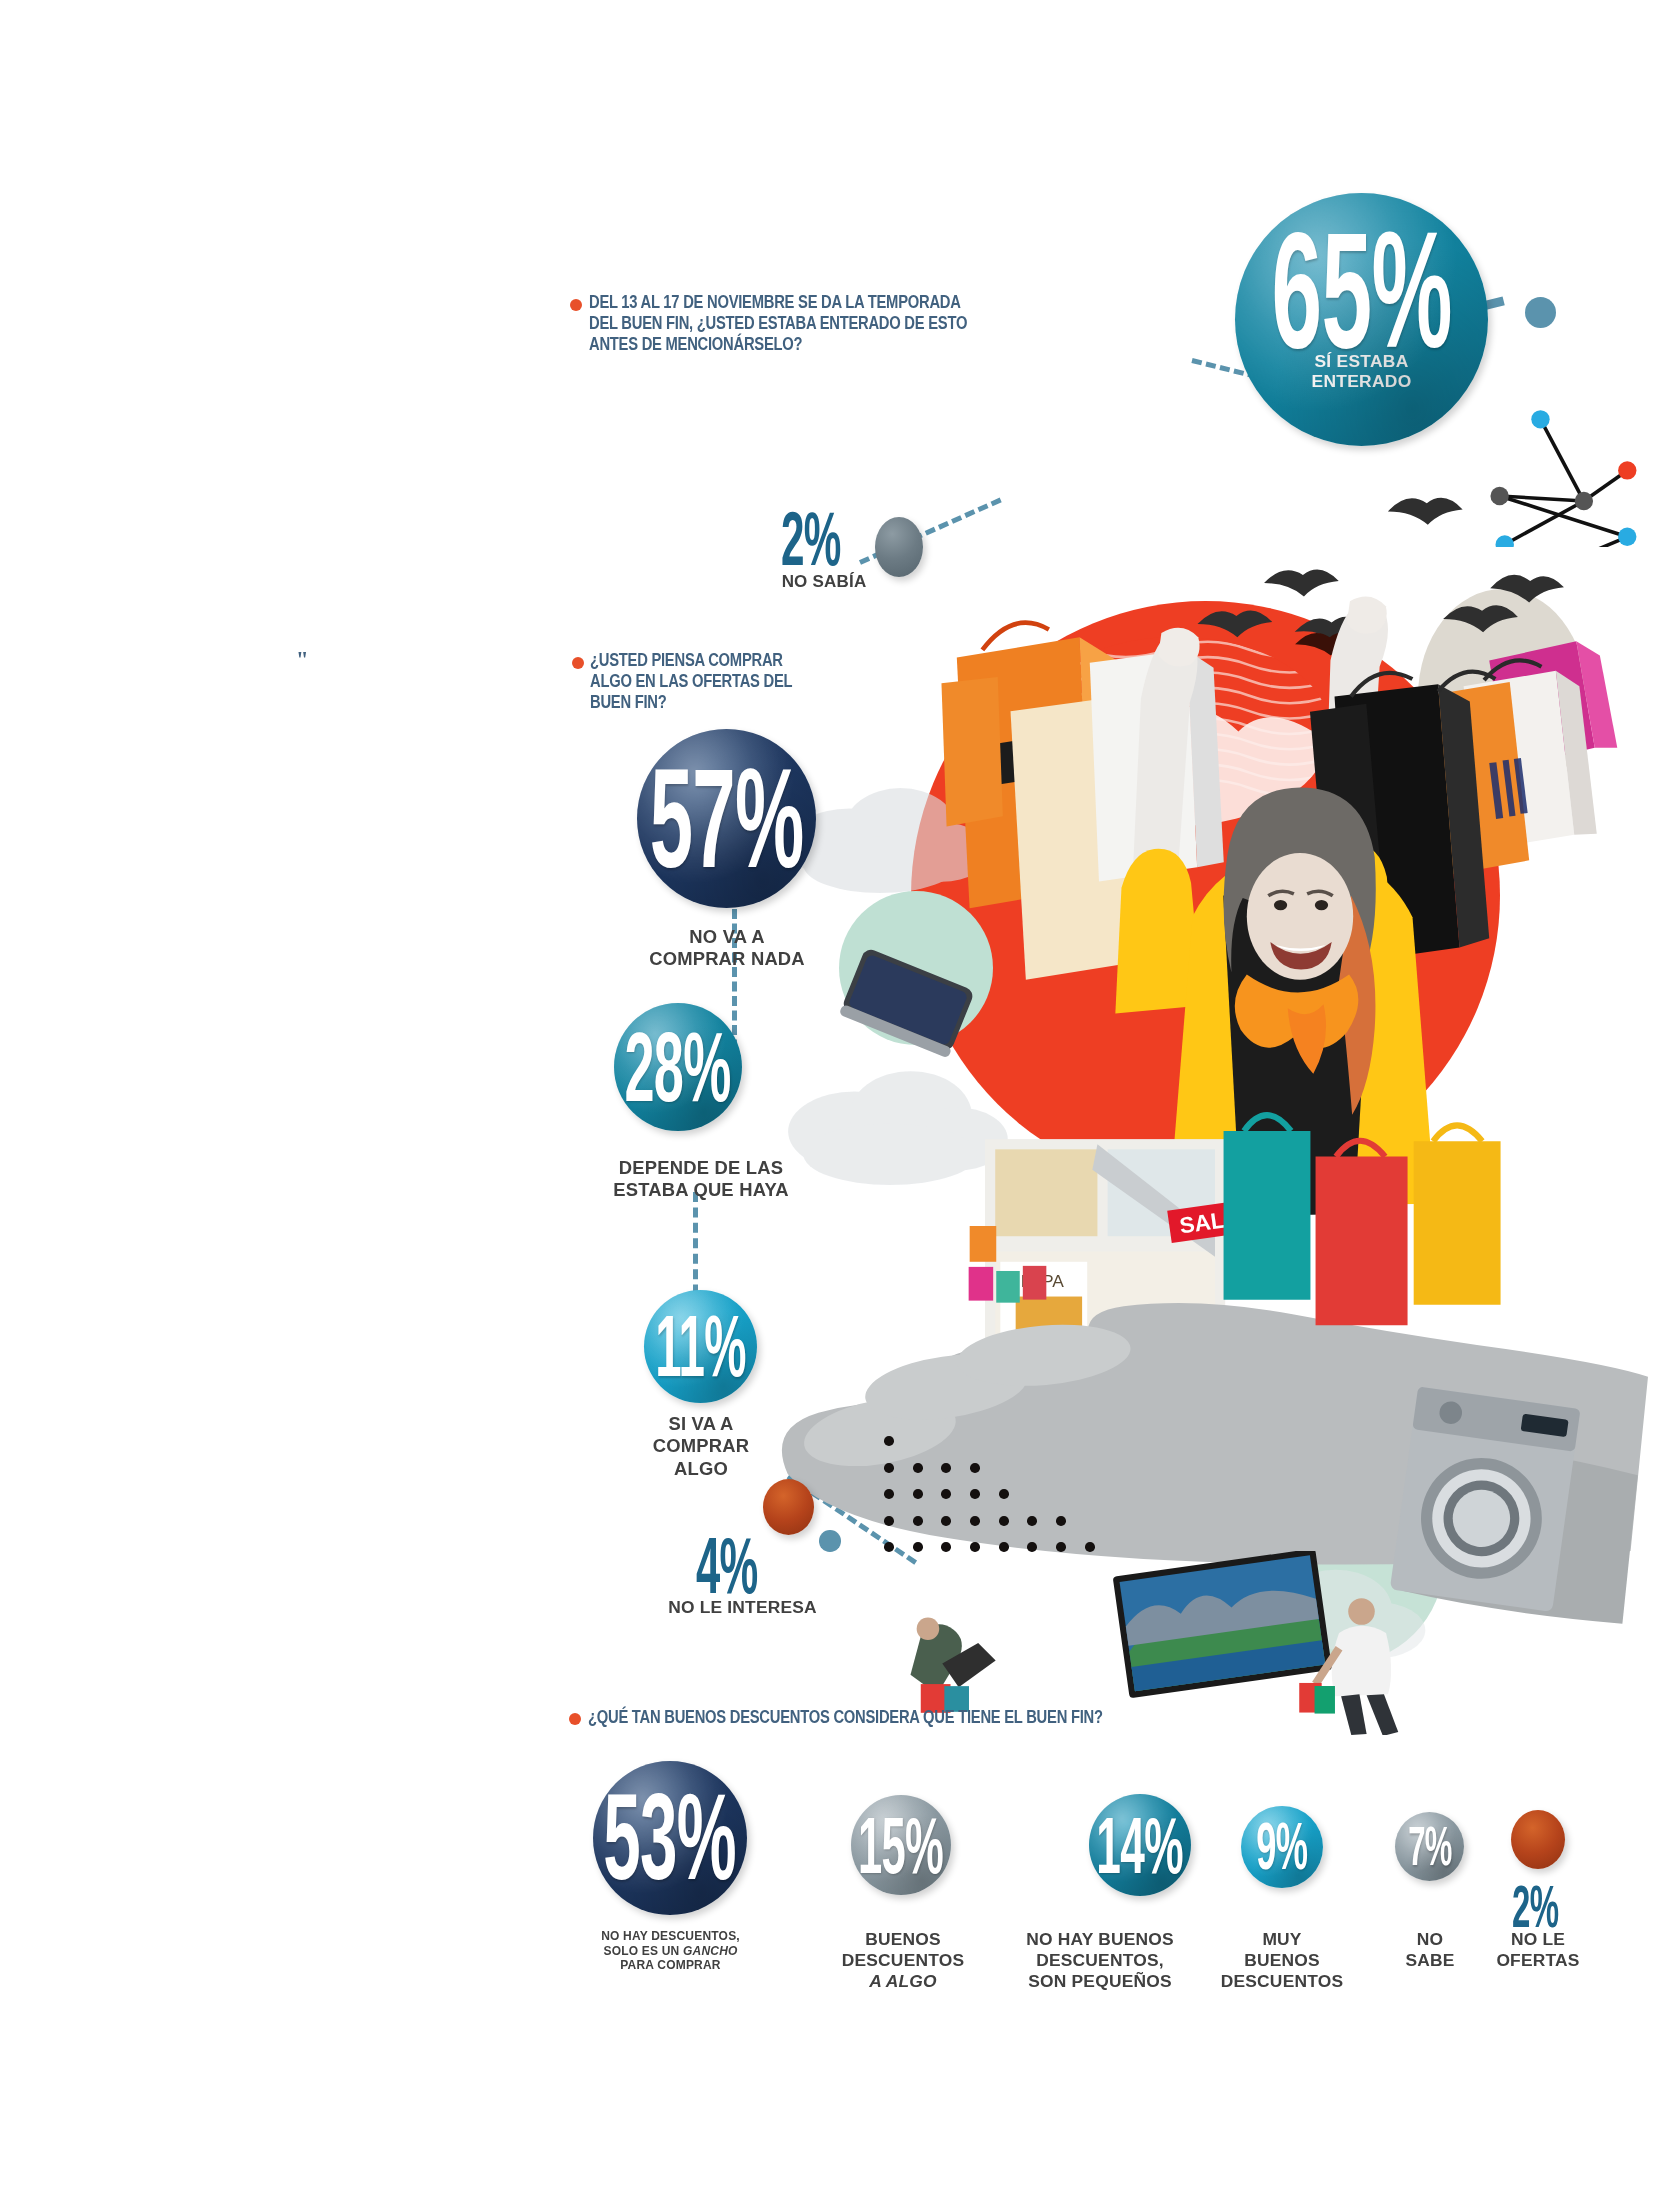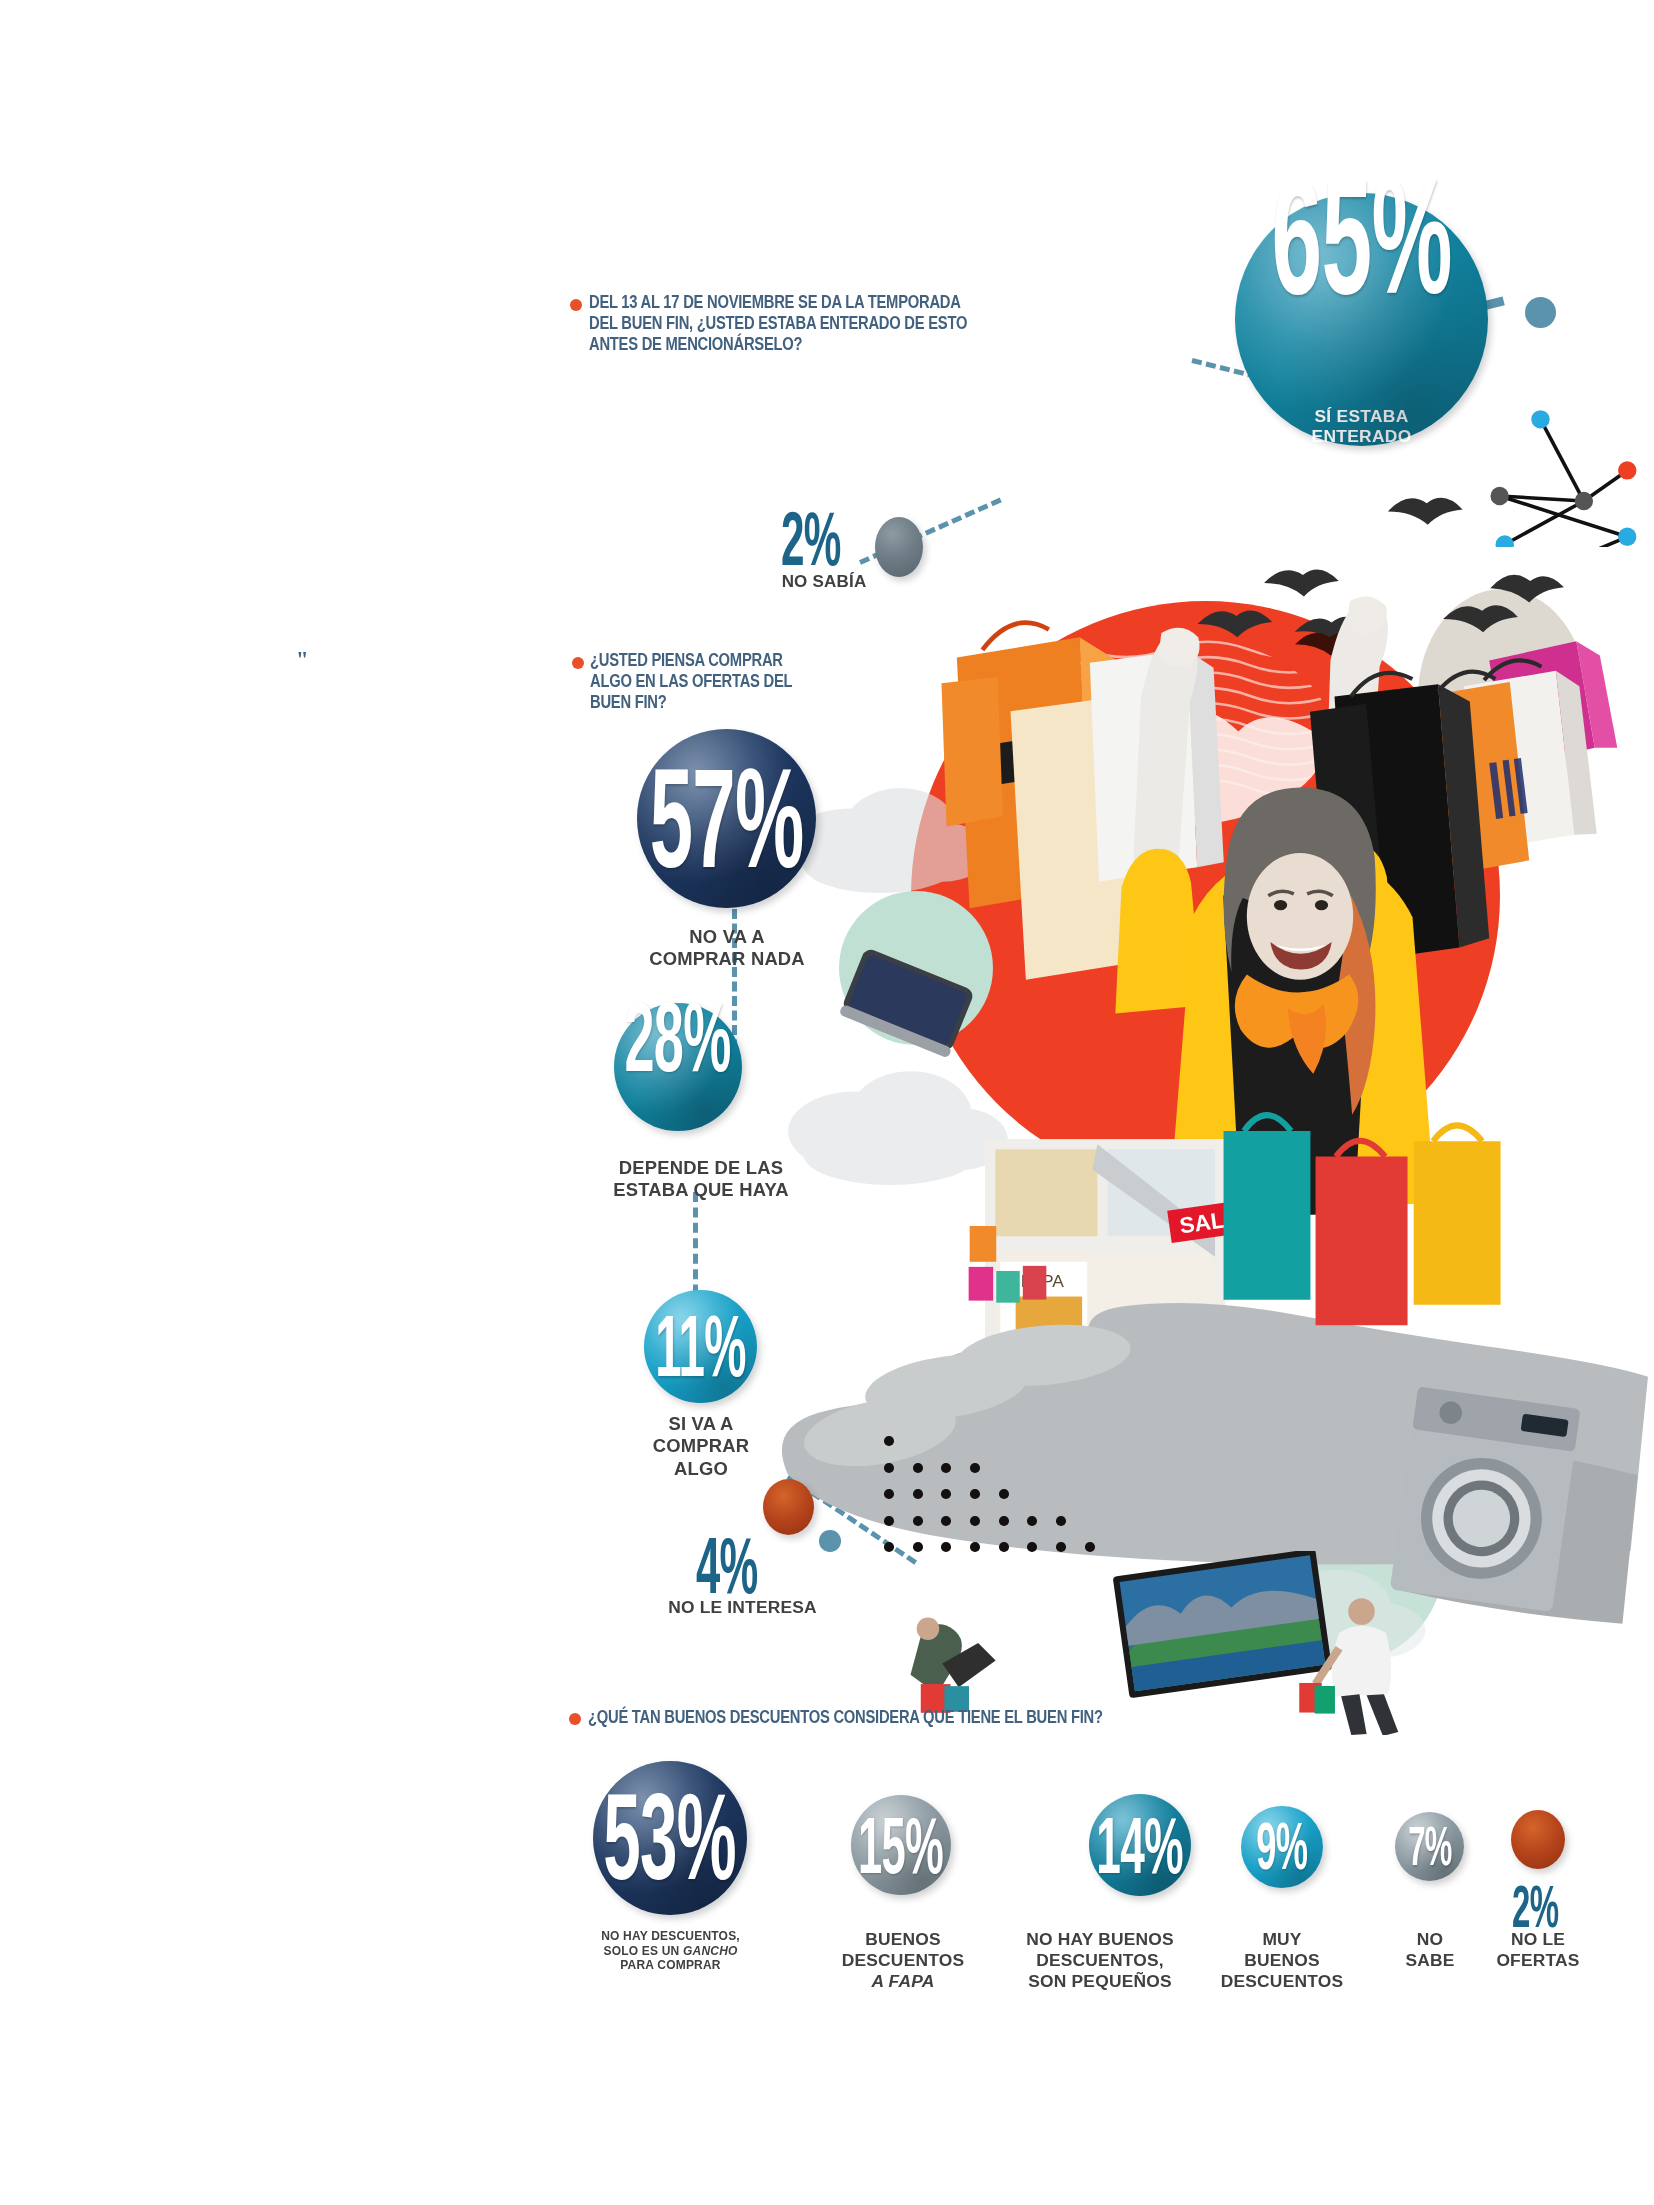--- a/index.html
+++ b/index.html
@@ -54,21 +54,21 @@
     letter-spacing:0.3px;margin-top:3.1px;
   }
   .gloss{
     position:absolute;border-radius:50%;pointer-events:none;
     background:radial-gradient(ellipse at 32% 24%, rgba(255,255,255,.38) 0%, rgba(255,255,255,.12) 34%, rgba(255,255,255,0) 58%),
                radial-gradient(ellipse at 70% 85%, rgba(0,0,0,.20) 0%, rgba(0,0,0,0) 55%);
     inset:0;
   }
 
   .navy{background:radial-gradient(circle at 36% 28%, #2d4f7d 0%, #1e3760 46%, #152a4c 100%);}
-  .teal{background:radial-gradient(circle at 36% 28%, #2694b4 0%, #12839f 48%, #0d6a85 100%);justify-content:space-between;}
+  .teal{background:radial-gradient(circle at 36% 28%, #2694b4 0%, #12839f 48%, #0d6a85 100%);}
   .teal3{background:radial-gradient(circle at 36% 28%, #2e9fbf 0%, #137e9c 48%, #0e6680 100%);}
   .cyan{background:radial-gradient(circle at 36% 28%, #43bcdd 0%, #17a1c8 48%, #1289ad 100%);}
   .gray{background:radial-gradient(circle at 36% 28%, #8d9ba3 0%, #6c7b84 48%, #55646d 100%);}
   .gray2{background:radial-gradient(circle at 36% 28%, #a8b4bb 0%, #8b99a1 48%, #72828a 100%);}
   .rust{background:radial-gradient(circle at 40% 30%, #d4642a 0%, #b5431b 50%, #8e3112 100%);}
 
   .plainpct{
     position:absolute;color:#1d6489;font-weight:bold;
     font-family:"Liberation Sans", sans-serif;line-height:.82;
     transform:scaleX(.66) scaleY(1.2);transform-origin:left top;letter-spacing:-1px;
@@ -493,21 +493,21 @@
   <div class="lbl" style="left:553px;top:1929px;width:235px;font-size:12px;"><span>NO HAY DESCUENTOS,
 SOLO ES UN </span><i>GANCHO</i><span>
 PARA COMPRAR</span></div>
 
   <div class="bub gray2" style="left:851px;top:1795px;width:100px;height:100px;">
     <div class="gloss"></div>
     <div class="pct" style="font-size:66px;">15%</div>
   </div>
   <div class="lbl" style="left:829px;top:1929px;width:148px;font-size:17.4px;"><span>BUENOS
 DESCUENTOS
-</span><i>A FAPA</i></div>
+</span><i>A ALGO</i></div>
 
   <div class="bub teal3" style="left:1089px;top:1794px;width:102px;height:102px;text-align:right;">
     <div class="gloss"></div>
     <div class="pct" style="font-size:67px;">14%</div>
   </div>
   <div class="lbl" style="left:1003px;top:1929px;width:194px;font-size:17.4px;">NO HAY BUENOS
 DESCUENTOS,
 SON PEQUEÑOS</div>
 
   <div class="bub cyan" style="left:1241px;top:1806px;width:82px;height:82px;">

